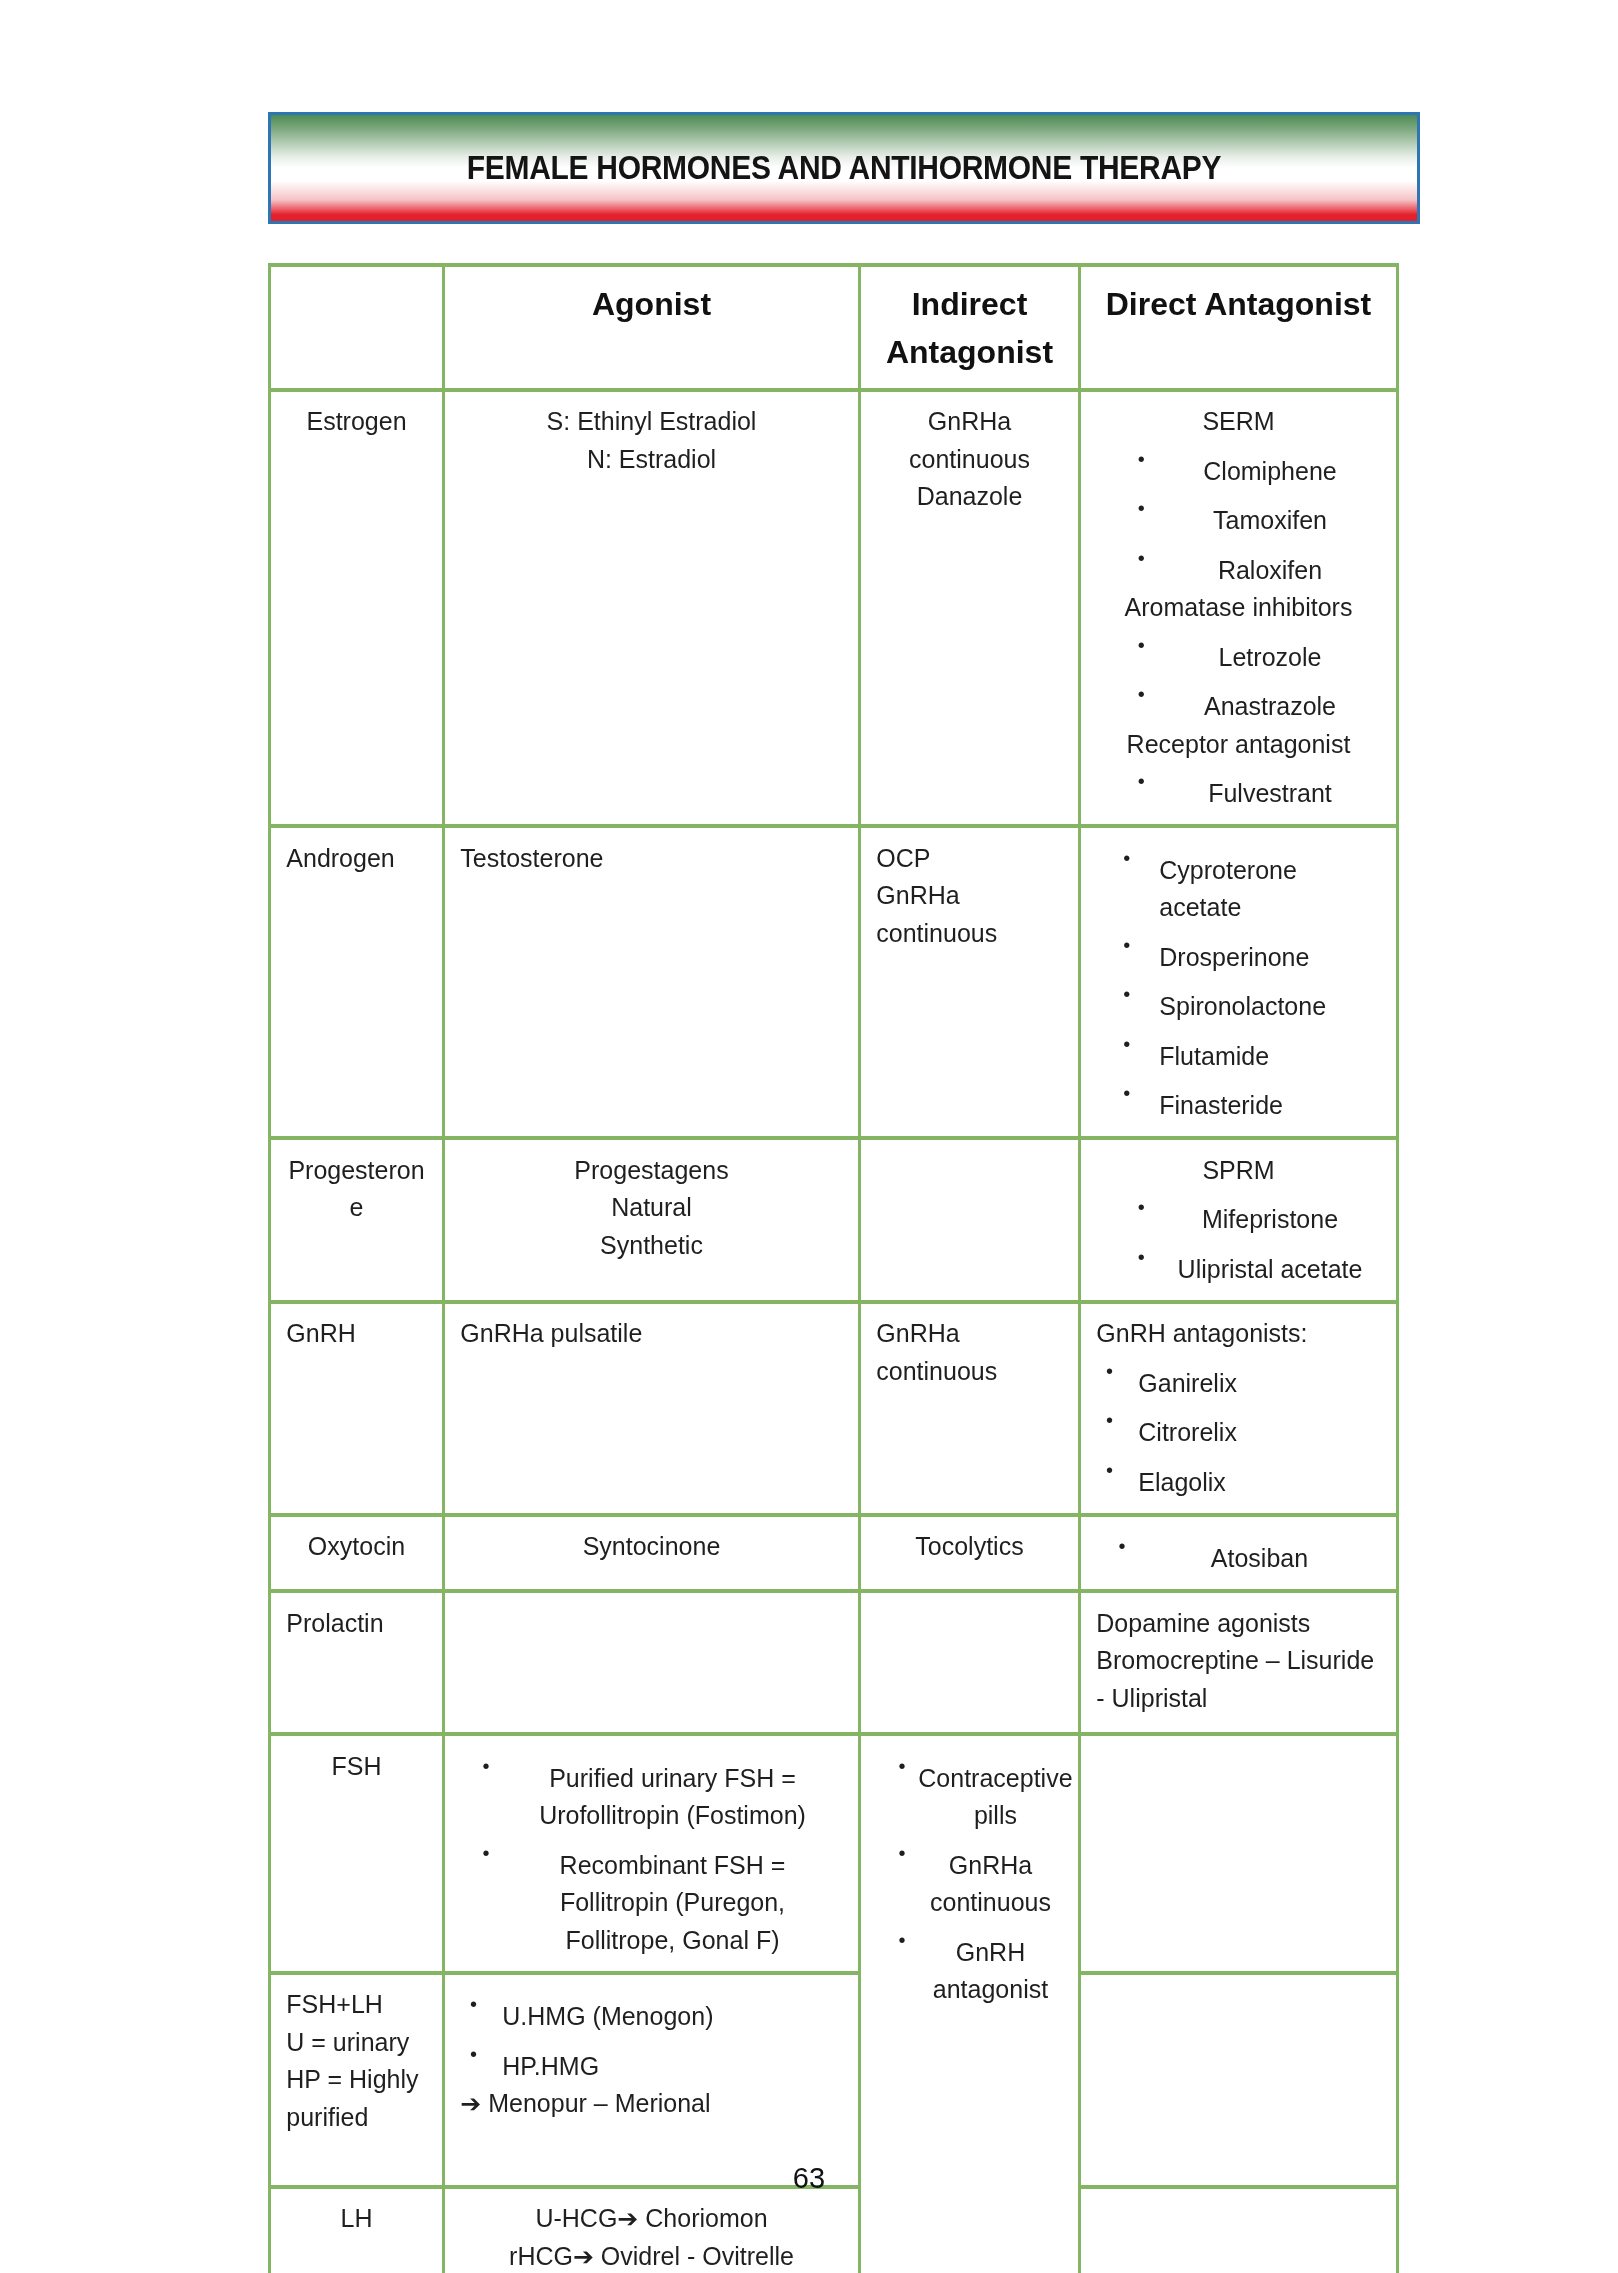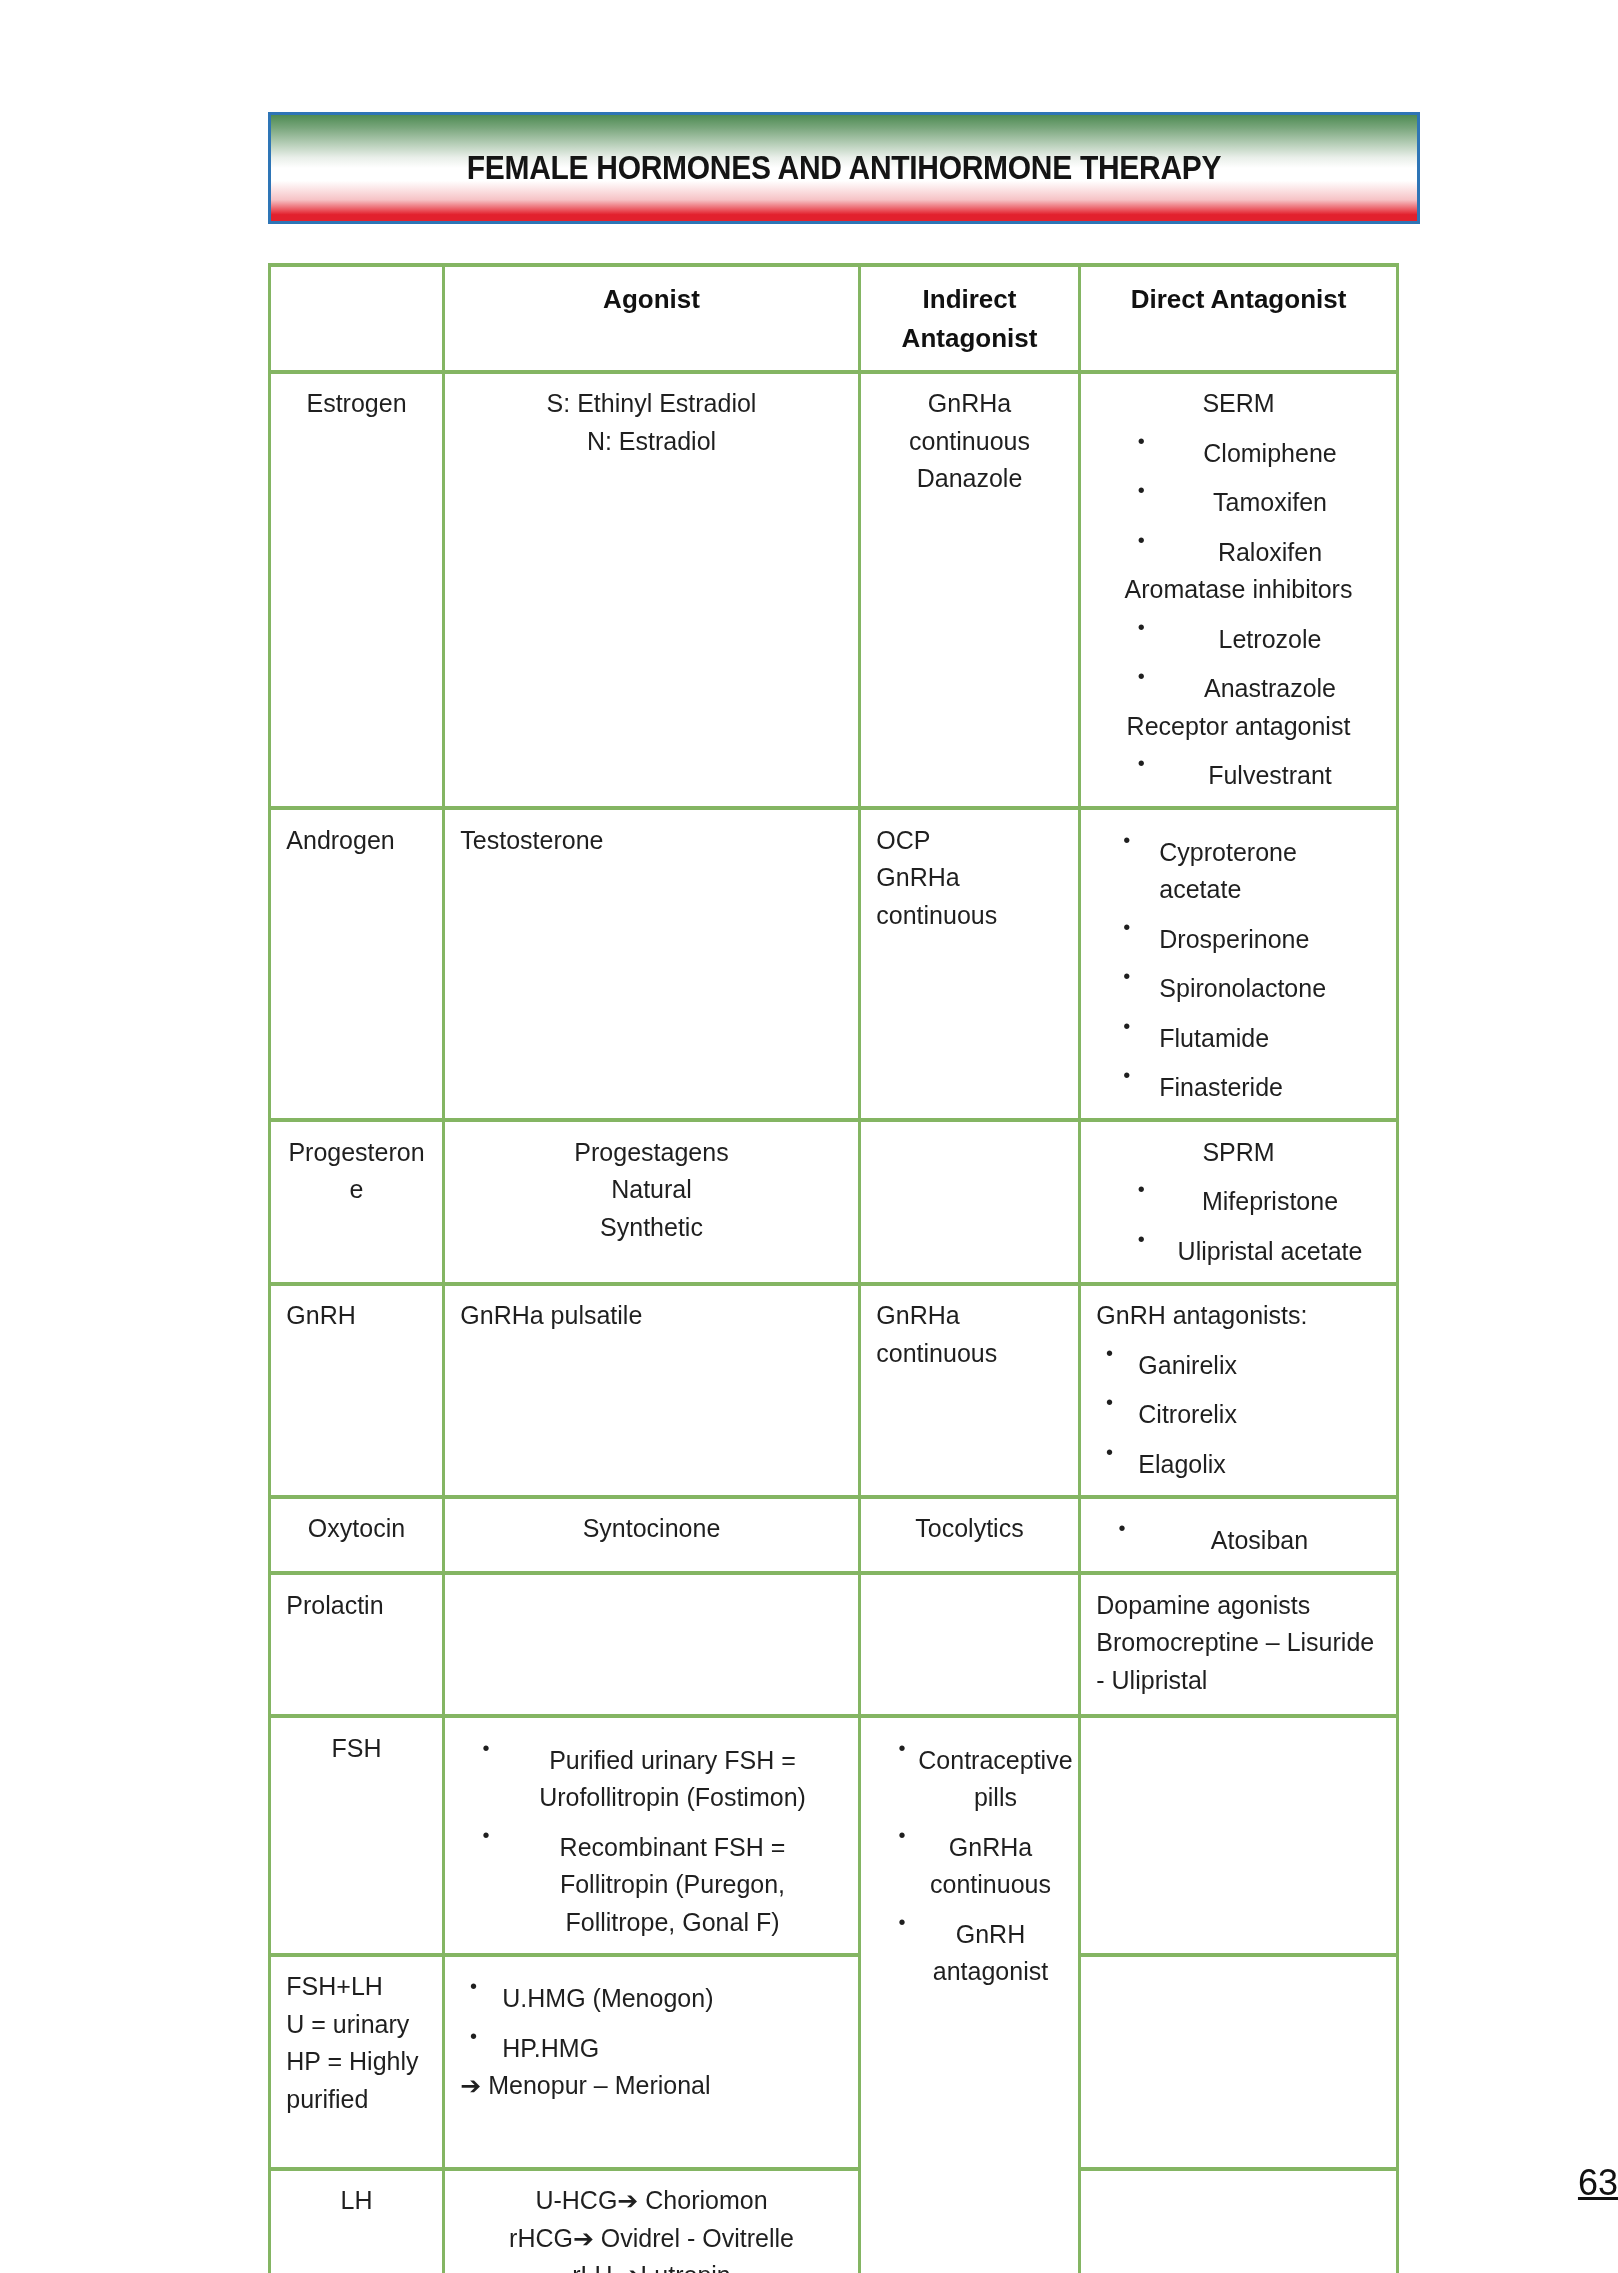--- a/index.html
+++ b/index.html
@@ -40,35 +40,35 @@
   table.hormones th, table.hormones td {
     border:3.8px solid #84b563;
     border-top-width:4.8px; border-bottom-width:4.8px;
     vertical-align:top;
     padding:11.5px 15.3px;
     background:#ffffff;
   }
   table.hormones th {
     font-weight:bold; 
     white-space:pre-line;
-    font-size:26px; color:#111111;
+    font-size:32px; color:#111111;
     padding-top:13.4px;
   }
   td.sh { background:#e6efdf;text-align:center; }
   td.c1 { word-break:break-all; padding-left:13.4px; }
   .tx { white-space:pre-line; }
   .li { display:flex; align-items:flex-start; }
   .li .dot { flex:0 0 42px; padding-left:9.6px; font-size:20px; line-height:37px; }
   .li.w .dot { flex:0 0 63px; padding-left:27px; }
   .li .tx { flex:1 1 auto;margin-top:12px; }
 
   
   .page-number {
     position:absolute; left:0; top:2162px; width:100%;
-    text-align:right; font-size:36px; color:#111111;text-decoration:underline;
+    text-align:center; font-size:29px; color:#111111;
   }
 </style>
 </head>
 <body>
 
 <div class="page">
   <div class="content">
 
     <div class="banner">
       <div class="banner-title">FEMALE HORMONES AND ANTIHORMONE THERAPY</div>

